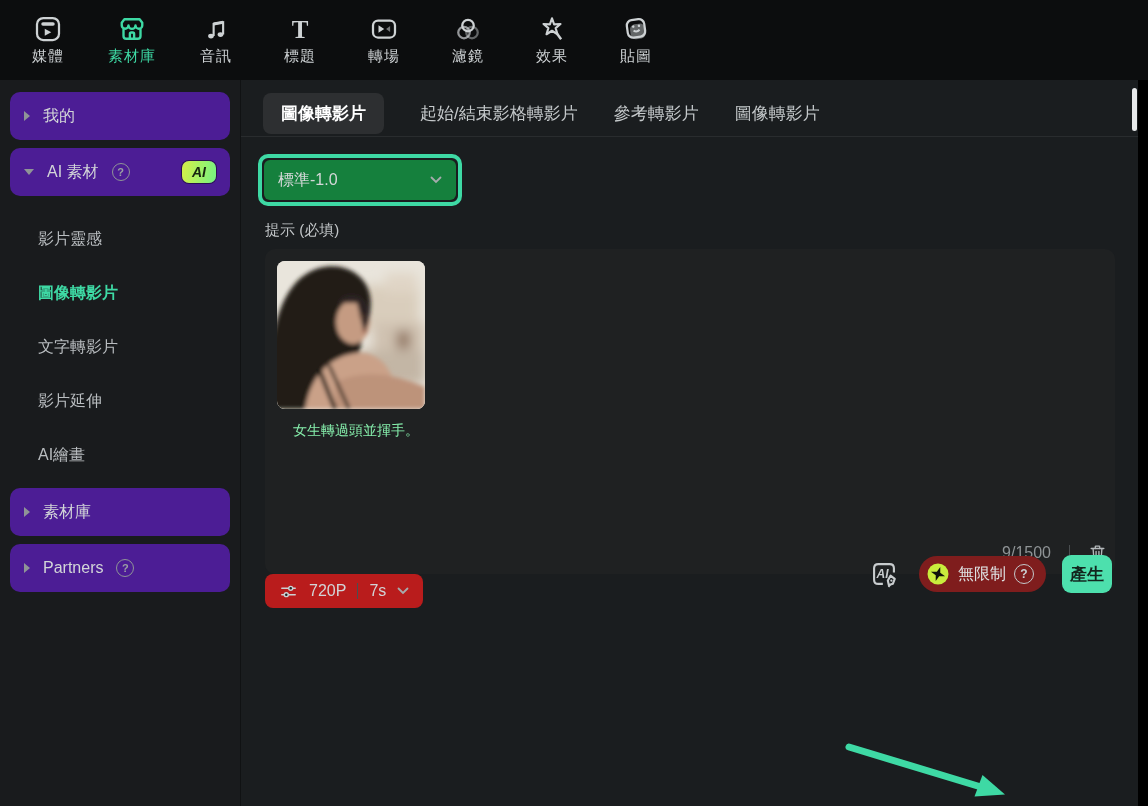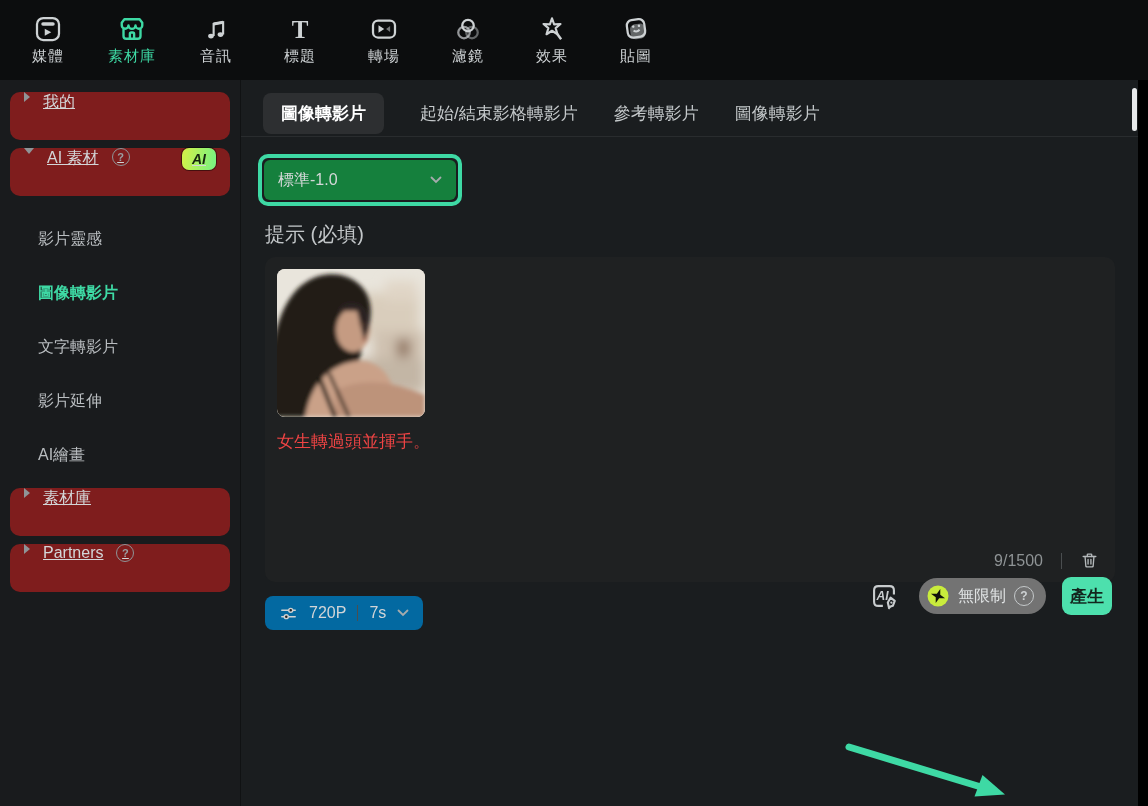--- a/index.html
+++ b/index.html
@@ -8,21 +8,21 @@
 
   
   .toolbar { position:absolute; left:0; top:0; width:1148px; height:80px; background:#0c0d0e; display:flex; align-items:center; padding-left:6px; }
   .tb-item { width:84px; display:flex; flex-direction:column; align-items:center; gap:3px; color:#ced2d4; cursor:pointer; }
   .tb-item svg { width:30px; height:30px; display:block; }
   .tb-item .tb-label { font-size:15px; letter-spacing:1px; }
   .tb-item.active { color:#3ed9a4; }
 
   
   .sidebar { position:absolute; left:0; top:80px; width:240px; height:726px; background:#191b1d; }
-  .side-box { margin:0 10px 8px 10px; height:48px; background:#7f1d1d; border-radius:10px; display:flex; align-items:flex-start; padding:0 14px; gap:13px; color:#d3d6d8; font-size:16px; cursor:pointer;text-decoration:underline; }
+  .side-box { margin:0 10px 8px 10px; height:48px; background:#4c1d95; border-radius:10px; display:flex; align-items:center; padding:0 14px; gap:13px; color:#d3d6d8; font-size:16px; cursor:pointer; }
   .side-box:first-child { margin-top:12px; }
   .caret-right { width:0; height:0; border-top:5px solid transparent; border-bottom:5px solid transparent; border-left:6px solid #8f9497; flex:0 0 auto; }
   .caret-down { width:0; height:0; border-left:5px solid transparent; border-right:5px solid transparent; border-top:6px solid #8f9497; flex:0 0 auto; }
   .help-circle { width:18px; height:18px; border:1.5px solid #8f9497; border-radius:50%; color:#9ba0a3; font-size:11px; font-weight:700; display:flex; align-items:center; justify-content:center; flex:0 0 auto; }
   .ai-badge { margin-left:auto; padding:3px 10px; border-radius:7px; background:linear-gradient(100deg,#cdf04c 10%,#7df27d 90%); color:#17250f; font-weight:800; font-style:italic; font-size:14px; box-shadow:0 0 0 1px rgba(0,0,0,.45); }
   .side-sub { padding:8px 0 6px 0; }
   .side-sub-item { height:54px; display:flex; align-items:center; padding-left:38px; font-size:16px; color:#b9bdc0; cursor:pointer; }
   .side-sub-item.active { color:#3ed9a4; font-weight:700; }
 
   
@@ -32,41 +32,41 @@
 
   .tabs { display:flex; align-items:center; gap:36px; padding:10px 0 0 22px; height:57px; border-bottom:1px solid #292c2e; }
   .tab { font-size:17px; color:#c5c9cb; cursor:pointer; white-space:nowrap; }
   .tab.active { background:#2d2f31; border-radius:8px; padding:9px 18px; font-weight:700; color:#ffffff; }
 
   .content { position:relative; padding:17px 0 0 24px; }
 
   .model-wrap { display:inline-block; border:4px solid #3ed9a4; border-radius:10px; padding:2px; margin-left:-7px; }
   .model-select { width:192px; height:40px; background:#15803d; border-radius:6px; display:flex; align-items:center; justify-content:space-between; padding:0 14px; font-size:16px; color:#d5d8d9; cursor:pointer; }
 
-  .prompt-label { margin-top:15px; font-size:20px; color:#c2c6c8; }
+  .prompt-label { margin-top:15px; font-size:15px; color:#c2c6c8; }
 
   .prompt-box { margin-top:9px; width:850px; height:325px; background:#1f2122; border-radius:10px; position:relative; padding:12px; }
   .thumb { width:148px; height:148px; border-radius:8px; overflow:hidden; background:#e7e3da; }
   .thumb svg { display:block; width:148px; height:148px; }
-  .prompt-text { margin-top:13px; font-size:17px; color:#ef4444; }
-  .prompt-footer { position:absolute; right:16px; bottom:12px; display:flex; align-items:center; gap:18px; }
+  .prompt-text { margin-top:13px; font-size:14px; color:#86efac;margin-left:16px; }
+  .prompt-footer { position:absolute; right:8px; bottom:12px; display:flex; align-items:center; gap:18px; }
   .char-count { color:#8e9395; font-size:16px; }
   .foot-divider { width:1px; height:16px; background:#4a4e50; }
   .trash-btn svg { width:19px; height:19px; display:block; cursor:pointer; }
 
-  .settings-pill { margin-top:14px; display:inline-flex; align-items:center; gap:11px; height:34px; background:#0369a1; border-radius:8px; padding:0 14px; font-size:16px; color:#d2d5d7; cursor:pointer; }
+  .settings-pill { display:inline-flex; align-items:center; gap:11px; height:34px; background:#b91c1c; border-radius:8px; padding:0 14px; font-size:16px; color:#d2d5d7; cursor:pointer; }
   .settings-pill svg.tune { width:19px; height:19px; }
   .pill-divider { width:1px; height:16px; background:#4a4e50; }
 
   .chev { width:12px; height:8px; }
 
   .footer-cluster { position:absolute; right:36px; bottom:15px; display:flex; align-items:center; gap:16px; }
   .ai-rewrite { width:38px; height:38px; display:flex; align-items:center; justify-content:center; cursor:pointer; }
   .ai-rewrite svg { width:34px; height:34px; }
-  .credits-pill { height:36px; border-radius:18px; background:#737373; display:flex; align-items:center; gap:8px; padding:0 12px 0 7px; font-size:16px; color:#dfe2e3; cursor:pointer; }
+  .credits-pill { height:36px; border-radius:18px; background:#7f1d1d; display:flex; align-items:center; gap:8px; padding:0 12px 0 7px; font-size:16px; color:#dfe2e3; cursor:pointer; }
   .credits-pill svg.coin { width:24px; height:24px; }
   .credits-help { width:20px; height:20px; border:1.5px solid #c4c8ca; border-radius:50%; color:#cdd1d3; font-size:12px; font-weight:700; display:flex; align-items:center; justify-content:center; }
   .generate-btn { width:50px; height:38px; background:#4de0ad; border-radius:9px; color:#13261e; font-weight:700; font-size:17px; display:flex; align-items:center; justify-content:center; cursor:pointer; }
 
   .arrow-annotation { position:absolute; left:588px; top:593px; pointer-events:none; }
 </style>
 </head>
 <body>
 
 <div class="toolbar">

